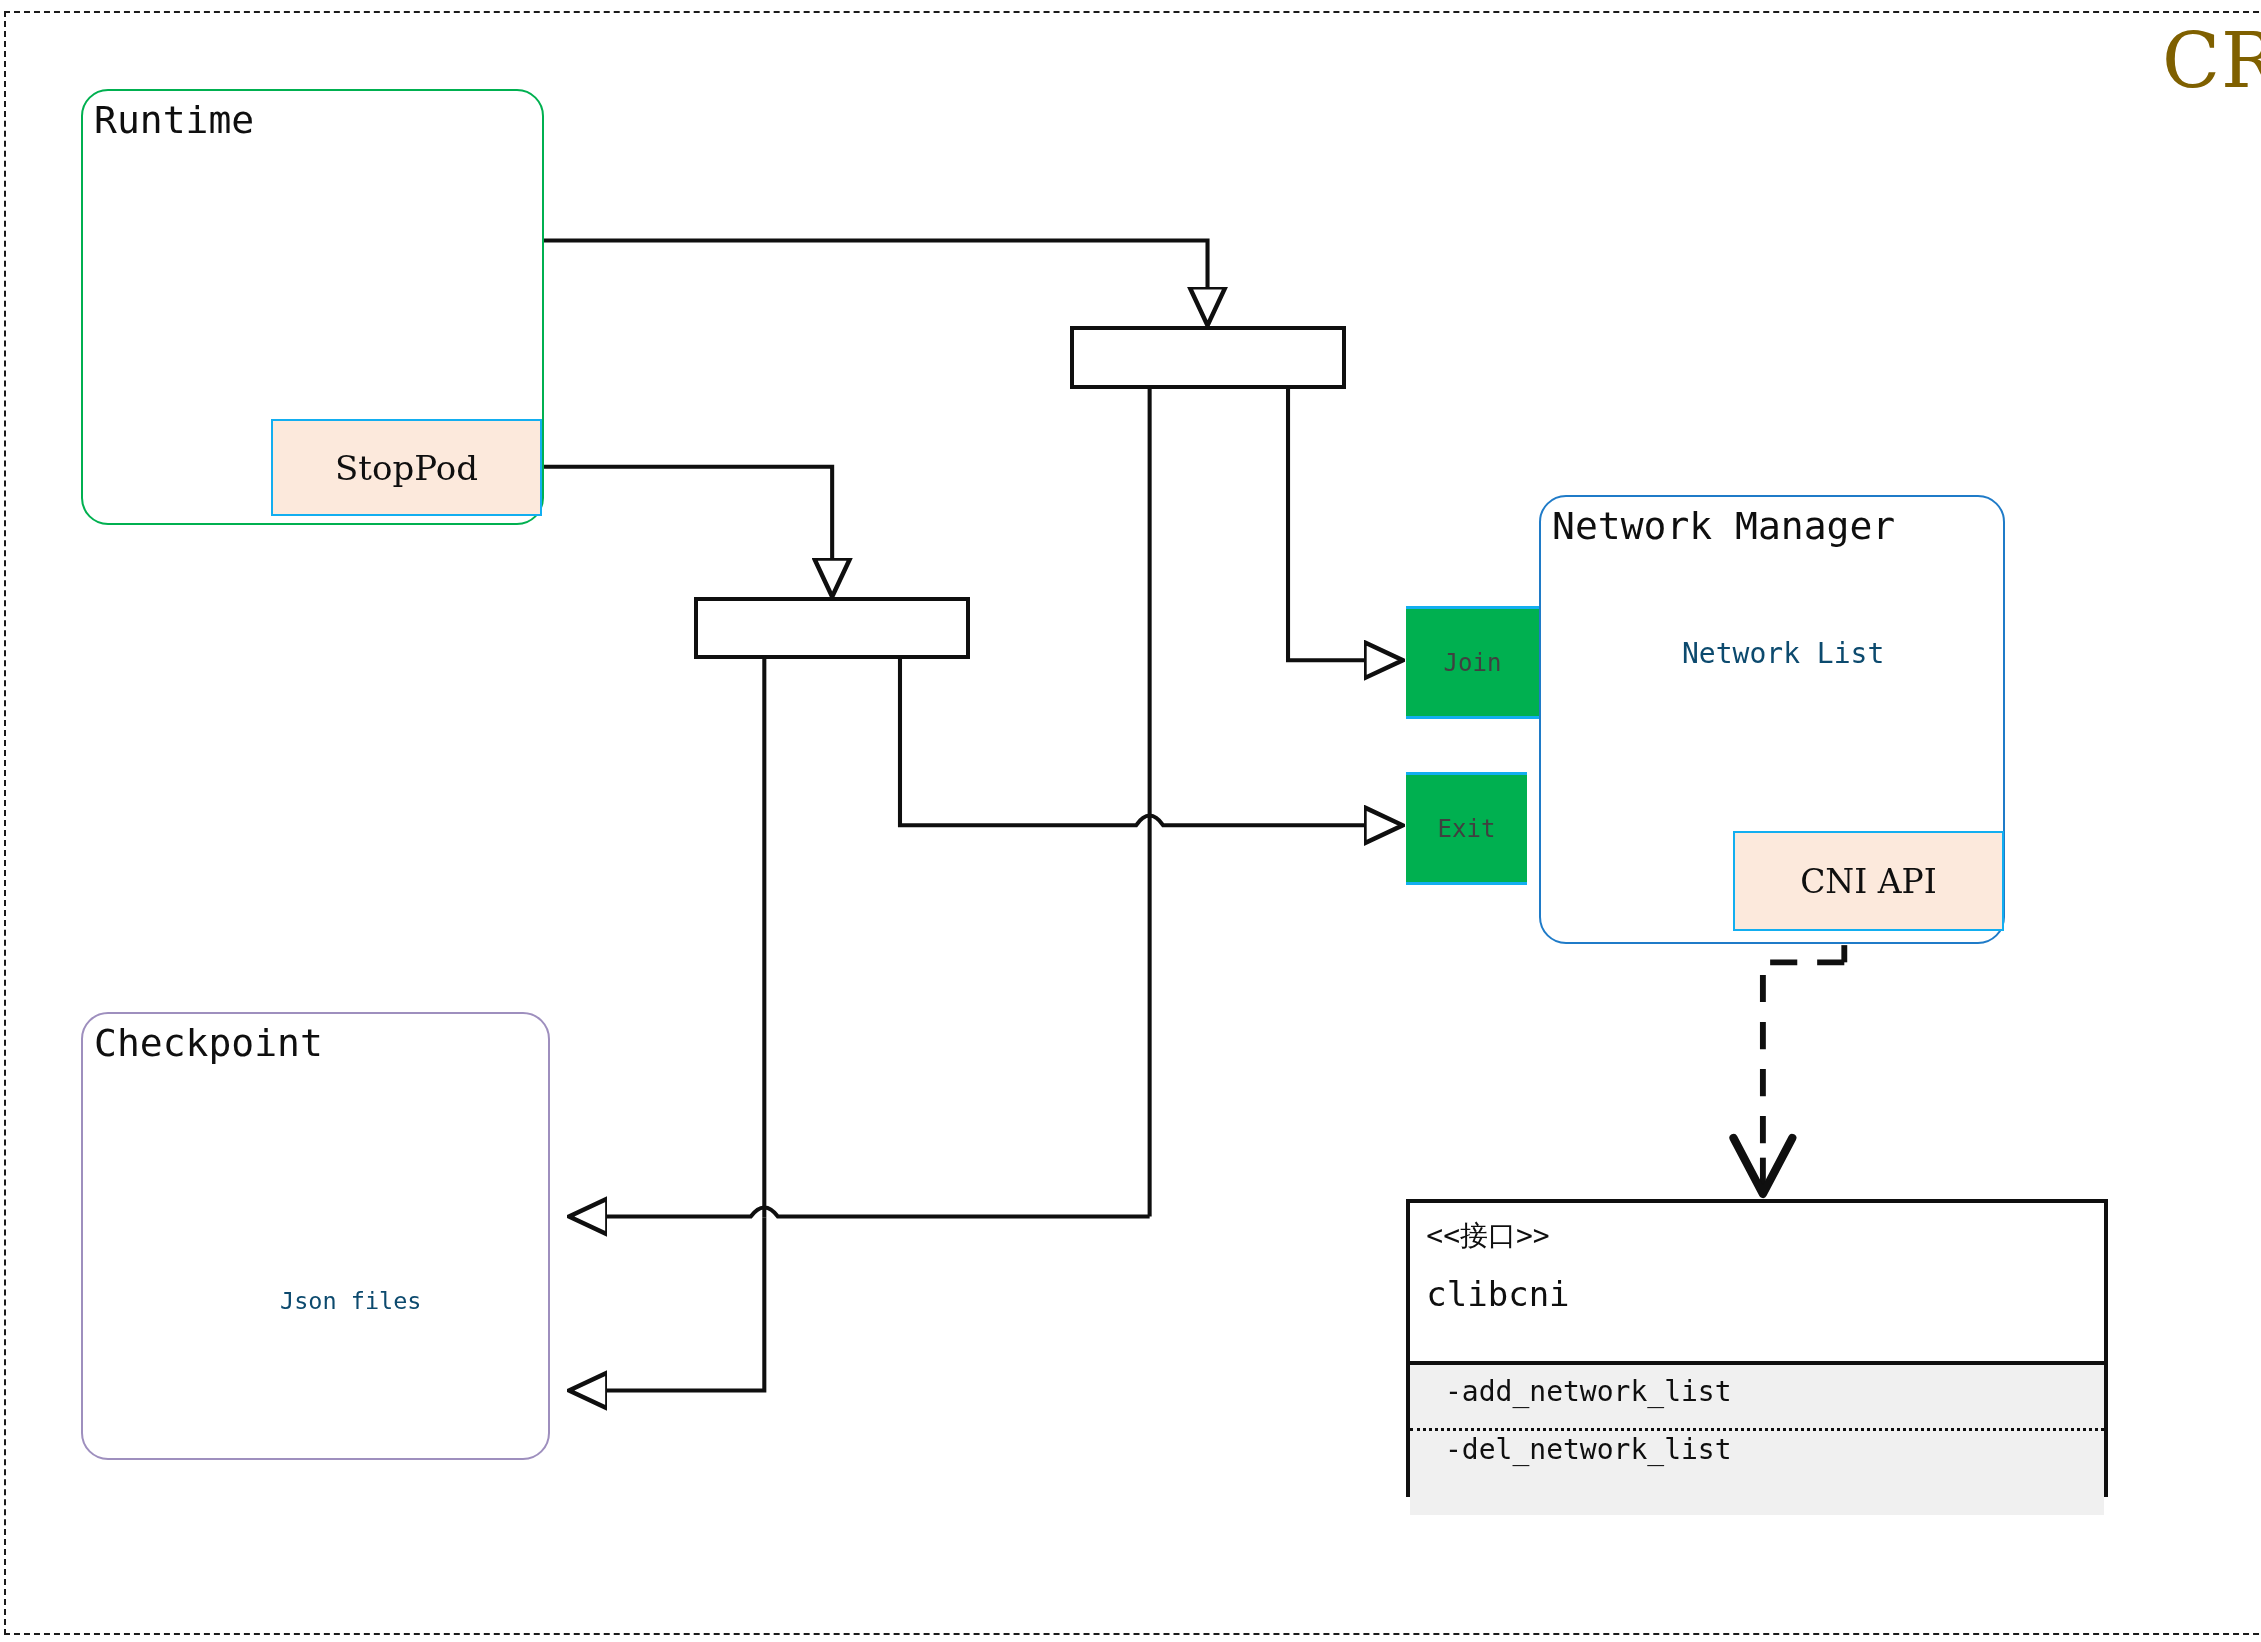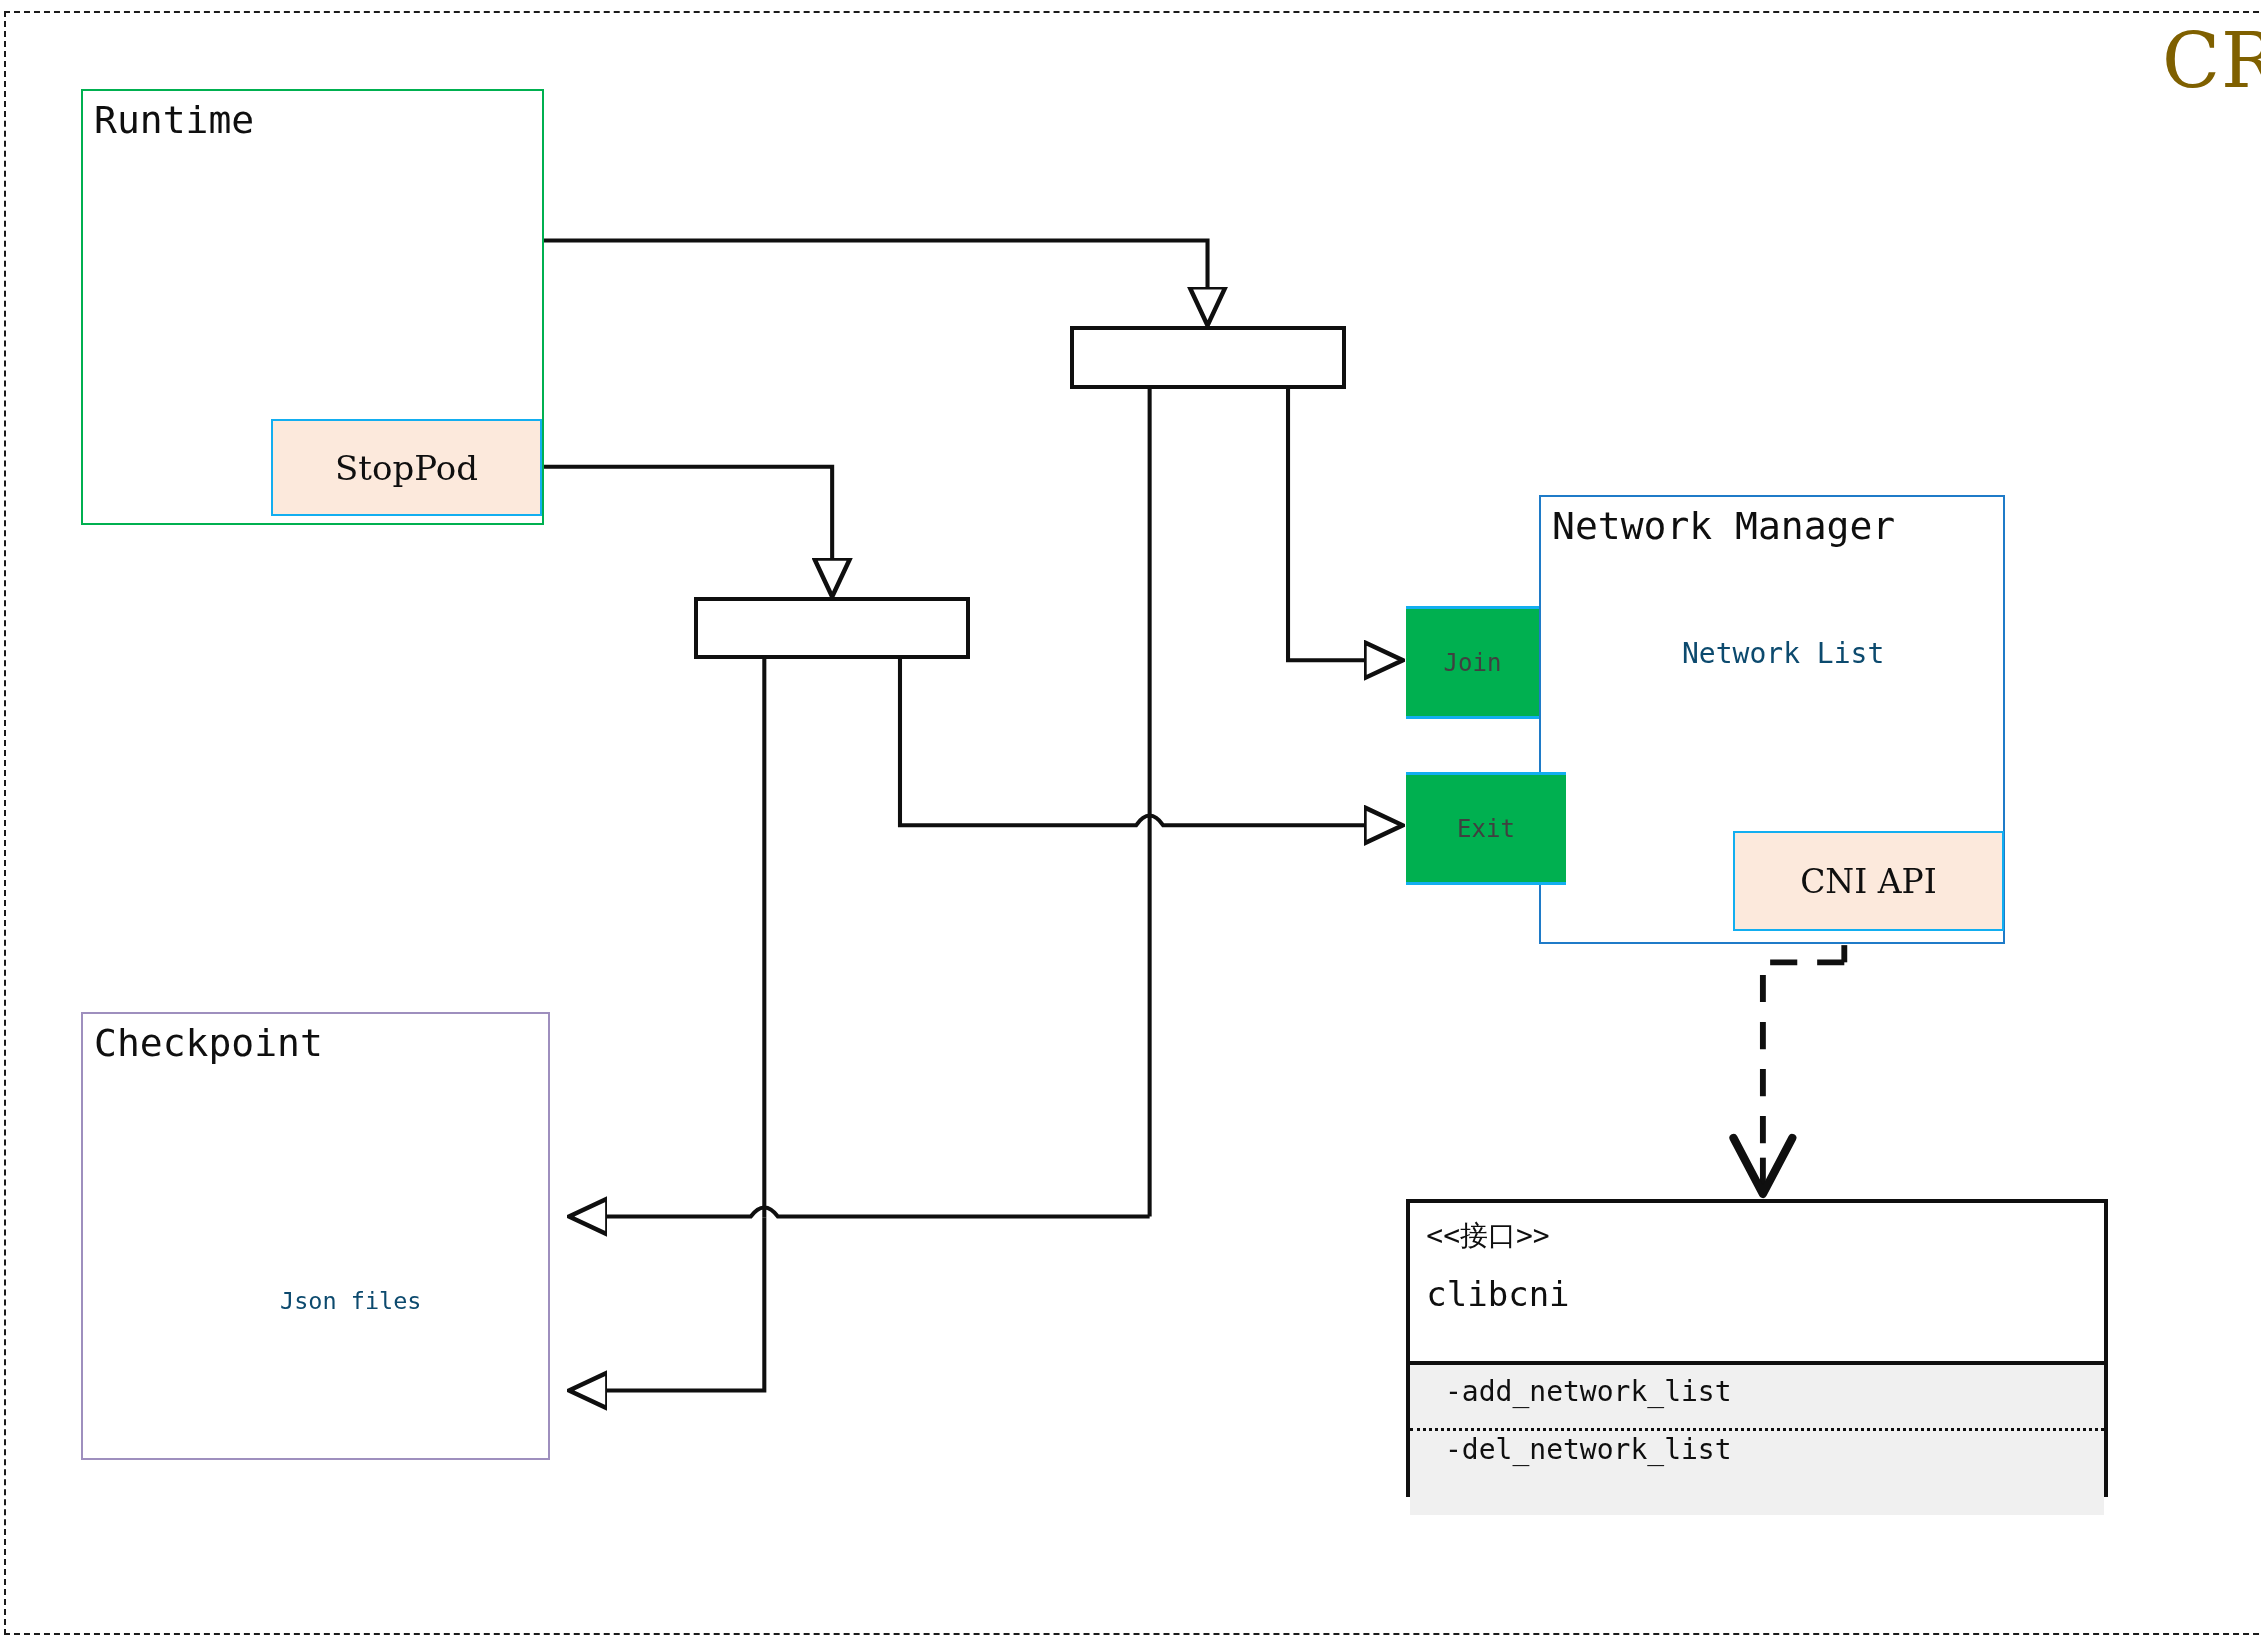--- a/index.html
+++ b/index.html
@@ -21,21 +21,21 @@
   }
 
   
   .cri-title{
     left:2162px;top:20.4px;width:136px;height:81px;
     color:#7f6000;font-size:76px;line-height:81px;
     font-family:"DejaVu Serif", serif;text-align:left;letter-spacing:0.9px;
   }
 
   
-  .group-box{background:#ffffff;}
+  .group-box{background:#ffffff;border-radius:27px;}
   .group-runtime{left:81px;top:89px;width:463px;height:436px;border:2.3px solid #00B050;}
   .group-checkpoint{left:81px;top:1012px;width:469px;height:448px;border:2.3px solid #9E8FBE;}
   .group-netmgr{left:1539px;top:495px;width:466px;height:449px;border:2.3px solid #1F7BC8;padding-left:42px;}
 
   .group-label{
     position:absolute;left:11px;top:8.1px;
     font-family:"DejaVu Sans Mono", monospace;
     font-size:38px;line-height:43px;color:#0f0f0f;white-space:nowrap;
   }
 
@@ -51,21 +51,21 @@
   .box-cniapi{left:1733px;top:831px;width:271px;height:100px;font-size:33px;}
 
   
   .green{
     background:#00B050;border-top:3.6px solid #12AEF0;border-bottom:3.6px solid #12AEF0;
     font-family:"DejaVu Sans Mono", monospace;color:#404040;
     display:flex;align-items:center;justify-content:center;
     font-size:24px;
   }
   .box-join{left:1406px;top:606px;width:133px;height:113px;}
-  .box-exit{left:1406px;top:772px;width:160px;height:113px;}
+  .box-exit{left:1406px;top:772px;width:121px;height:113px;}
 
   
   .cyan{
     background:#12AEF0;
     font-family:"DejaVu Sans Mono", monospace;color:#0f0f0f;
     display:flex;align-items:center;justify-content:center;
     font-size:28px;
   }
   .box-create{left:544px;top:1172px;width:133px;height:113px;}
   .box-remove{left:544px;top:1335px;width:133px;height:113px;}

